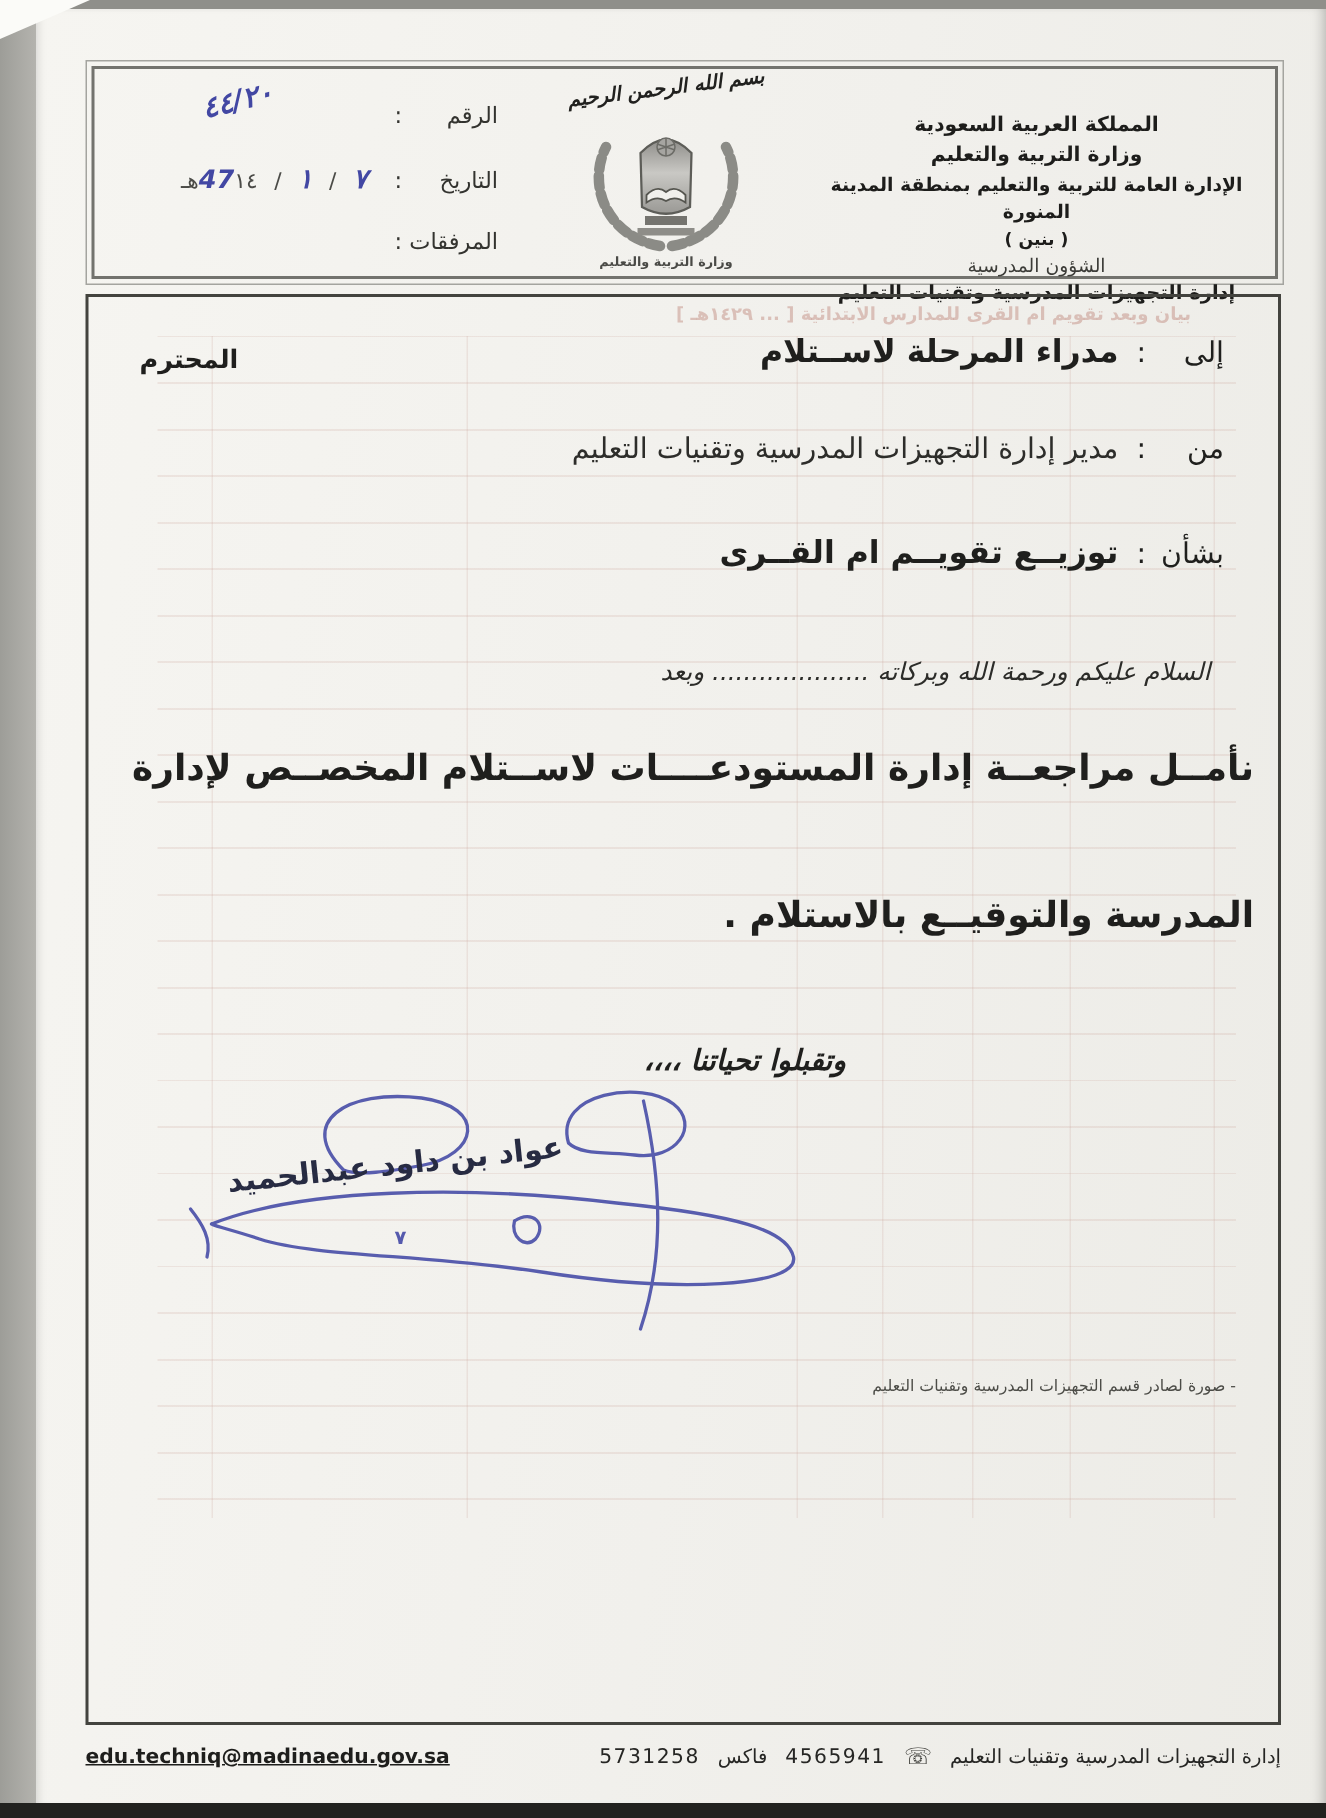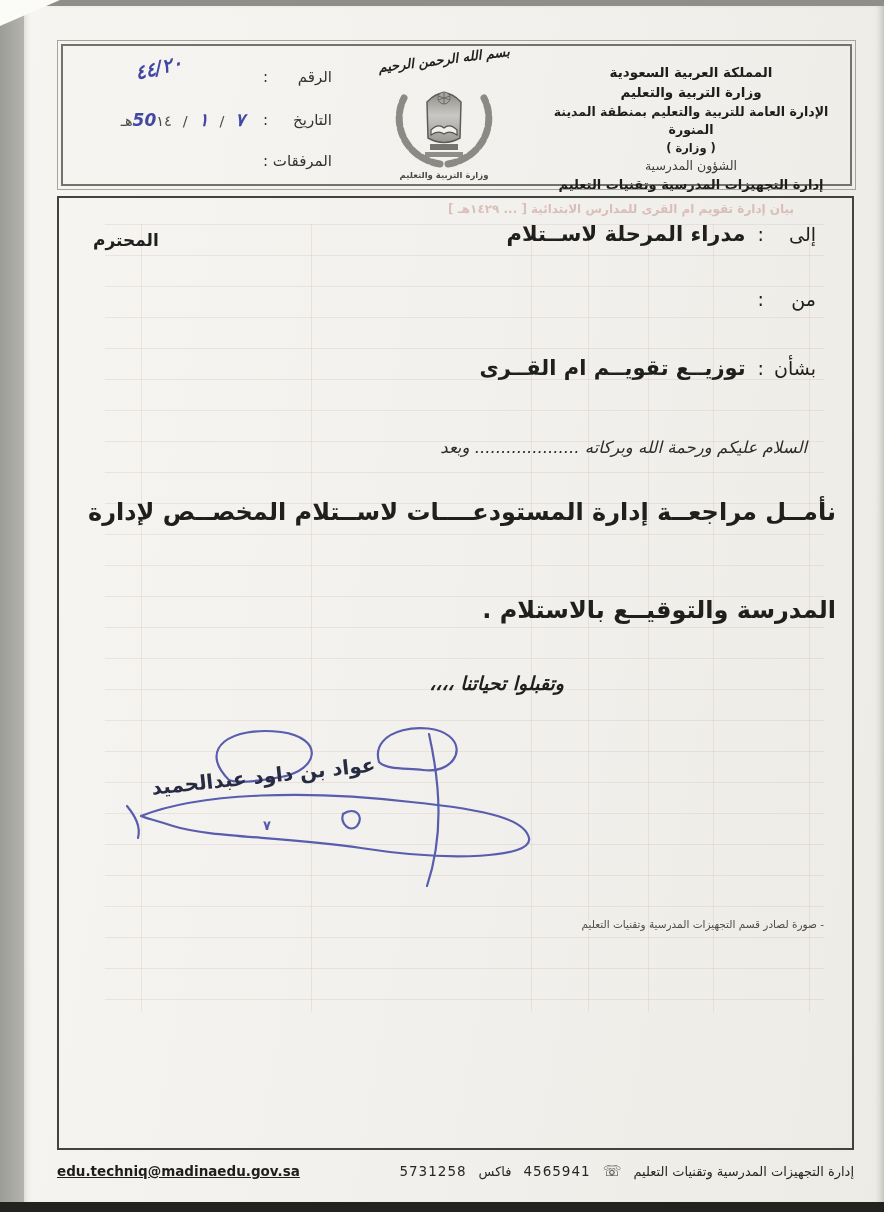--- a/index.html
+++ b/index.html
@@ -10,21 +10,21 @@
   .scan-left{position:absolute;left:0;top:0;width:25px;height:1212px;background:linear-gradient(90deg,#9d9d98,#b5b4af);}
   .scan-bottom{position:absolute;left:0;bottom:0;width:884px;height:10px;background:#22221f;}
   .fold{position:absolute;left:0;top:0;width:0;height:0;border-top:26px solid #fbfbf8;border-right:60px solid transparent;}
   
   .paper{position:absolute;left:24px;top:6px;width:860px;height:1198px;
          background:linear-gradient(100deg,#f6f5f1,#f1f0ec 55%,#ecebe6);
          box-shadow:inset -7px 0 9px -6px rgba(0,0,0,.28), inset 5px 0 7px -5px rgba(0,0,0,.18);}
   
   .hbox{position:absolute;left:33px;top:34px;width:799px;height:150px;border:1px solid #a4a49f;padding:3px;box-sizing:border-box;}
   .hbox-inner{width:100%;height:100%;border:2px solid #73736e;box-sizing:border-box;display:flex;direction:rtl;}
-  .col-ministry{width:318px;padding-top:16px;text-align:center;color:#1d1d1b;}
+  .col-ministry{width:318px;padding-top:27px;text-align:center;color:#1d1d1b;}
   .m1,.m2{font-size:13.5px;font-weight:bold;line-height:1.5;}
   .m3{font-size:12.5px;font-weight:bold;line-height:1.5;}
   .m4{font-size:11.5px;font-weight:bold;line-height:1.45;}
   .m5{font-size:12.5px;font-weight:normal;color:#3c3c38;line-height:1.45;}
   .m6{font-size:13px;font-weight:bold;line-height:1.5;}
   .col-logo{width:176px;position:relative;}
   .basmala{position:absolute;top:6px;left:50%;transform:translateX(-50%) rotate(-7deg);
            font-size:13px;font-weight:bold;font-style:italic;color:#21211f;white-space:nowrap;}
   .logo{position:absolute;top:26px;left:50%;transform:translateX(-50%);}
   .logo-caption{position:absolute;bottom:4px;left:50%;transform:translateX(-50%);
@@ -56,21 +56,21 @@
   .lrow .colon{margin-left:12px;}
   .row-to{top:24px;}
   .row-from{top:90px;}
   .row-subject{top:158px;}
   .v-to{font-size:21px;font-weight:bold;letter-spacing:.5px;}
   .v-from{font-size:19px;color:#2d2d2a;}
   .v-subject{font-size:21px;font-weight:bold;letter-spacing:.5px;}
   .greeting{position:absolute;top:240px;right:45px;font-size:16.5px;font-style:italic;color:#2c2c29;}
   .body1{position:absolute;top:300px;right:16px;font-size:24px;font-weight:bold;white-space:nowrap;}
   .body2{position:absolute;top:398px;right:16px;font-size:24px;font-weight:bold;white-space:nowrap;}
-  .closing{position:absolute;top:474px;right:288px;font-size:19px;font-weight:bold;font-style:italic;}
+  .closing{position:absolute;top:498px;right:288px;font-size:19px;font-weight:bold;font-style:italic;}
   .sig{position:absolute;top:522px;left:52px;width:440px;height:170px;}
   .sig svg{position:absolute;left:0;top:0;}
   .sig-name{position:absolute;top:44px;left:40px;font-size:20px;font-weight:bold;color:#272b42;
             transform:rotate(-6deg);letter-spacing:1px;white-space:nowrap;}
   .sig-mark{position:absolute;top:98px;left:152px;font-size:13px;color:#555aad;font-weight:bold;}
   .footnote{position:absolute;top:688px;right:28px;font-size:10.5px;color:#4c4c47;margin-top:32px;}
   
   .footer{position:absolute;left:33px;top:1156px;width:797px;display:flex;direction:rtl;
           justify-content:space-between;align-items:center;font-size:13px;color:#262624;}
   .fgroup{display:flex;direction:rtl;align-items:center;gap:12px;}
@@ -87,21 +87,21 @@
 
   <div class="paper">
 
     <div class="hbox">
       <div class="hbox-inner">
 
         <div class="col-ministry">
           <div class="m1">المملكة العربية السعودية</div>
           <div class="m2">وزارة التربية والتعليم</div>
           <div class="m3">الإدارة العامة للتربية والتعليم بمنطقة المدينة المنورة</div>
-          <div class="m4">( وزارة )</div>
+          <div class="m4">( بنين )</div>
           <div class="m5">الشؤون المدرسية</div>
           <div class="m6">إدارة التجهيزات المدرسية وتقنيات التعليم</div>
         </div>
 
         <div class="col-logo">
           <div class="basmala">بسم الله الرحمن الرحيم</div>
           <svg class="logo" width="122" height="96" viewBox="0 0 122 96">
             <defs>
               <linearGradient id="stele" x1="0" y1="0" x2="0" y2="1">
                 <stop offset="0" stop-color="#8e8d89"></stop>
@@ -130,21 +130,21 @@
           <div class="frow" style="top:63px;">
             <span class="lbl">التاريخ</span>
             <span class="colon">:</span>
             <span class="date-parts">
               <span class="hand hd">٧</span>
               <span class="pr">/</span>
               <span class="hand hd">١</span>
               <span class="pr">/</span>
               <span class="yr">
                   <span class="pr">١٤</span>
-                  <span class="hand hd">50</span>
+                  <span class="hand hd">47</span>
                   <span class="pr">هـ</span>
                 </span>
             </span>
           </div>
           <div class="frow" style="top:106px;">
             <span class="lbl">المرفقات</span>
             <span class="colon">:</span>
           </div>
         </div>
 
@@ -155,33 +155,34 @@
 
       <div class="ghost">
         <div class="gv" style="right:14px;"></div>
         <div class="gv" style="right:110px;"></div>
         <div class="gv" style="right:175px;"></div>
         <div class="gv" style="right:235px;"></div>
         <div class="gv" style="right:292px;"></div>
         <div class="gv" style="right:512px;"></div>
         <div class="gv" style="right:682px;"></div>
       </div>
-      <div class="ghost-title">بيان إدارة تقويم ام القرى للمدارس الابتدائية  [ ... ١٤٢٩هـ ]</div>
+      <div class="ghost-title">بيان وبعد تقويم ام القرى للمدارس الابتدائية  [ ... ١٤٢٩هـ ]</div>
 
       <div class="honorific">المحترم</div>
 
       <div class="lrow row-to">
         <span class="lbl">إلى</span>
         <span class="colon">:</span>
         <span class="v-to">مدراء المرحلة لاســتلام</span>
       </div>
 
       <div class="lrow row-from">
         <span class="lbl">من</span>
         <span class="colon">:</span>
+        <span class="v-from">مدير إدارة التجهيزات المدرسية وتقنيات التعليم</span>
       </div>
 
       <div class="lrow row-subject">
         <span class="lbl">بشأن</span>
         <span class="colon">:</span>
         <span class="v-subject">توزيــع تقويــم ام القــرى</span>
       </div>
 
       <div class="greeting">السلام عليكم ورحمة الله وبركاته .................... وبعد</div>
 

